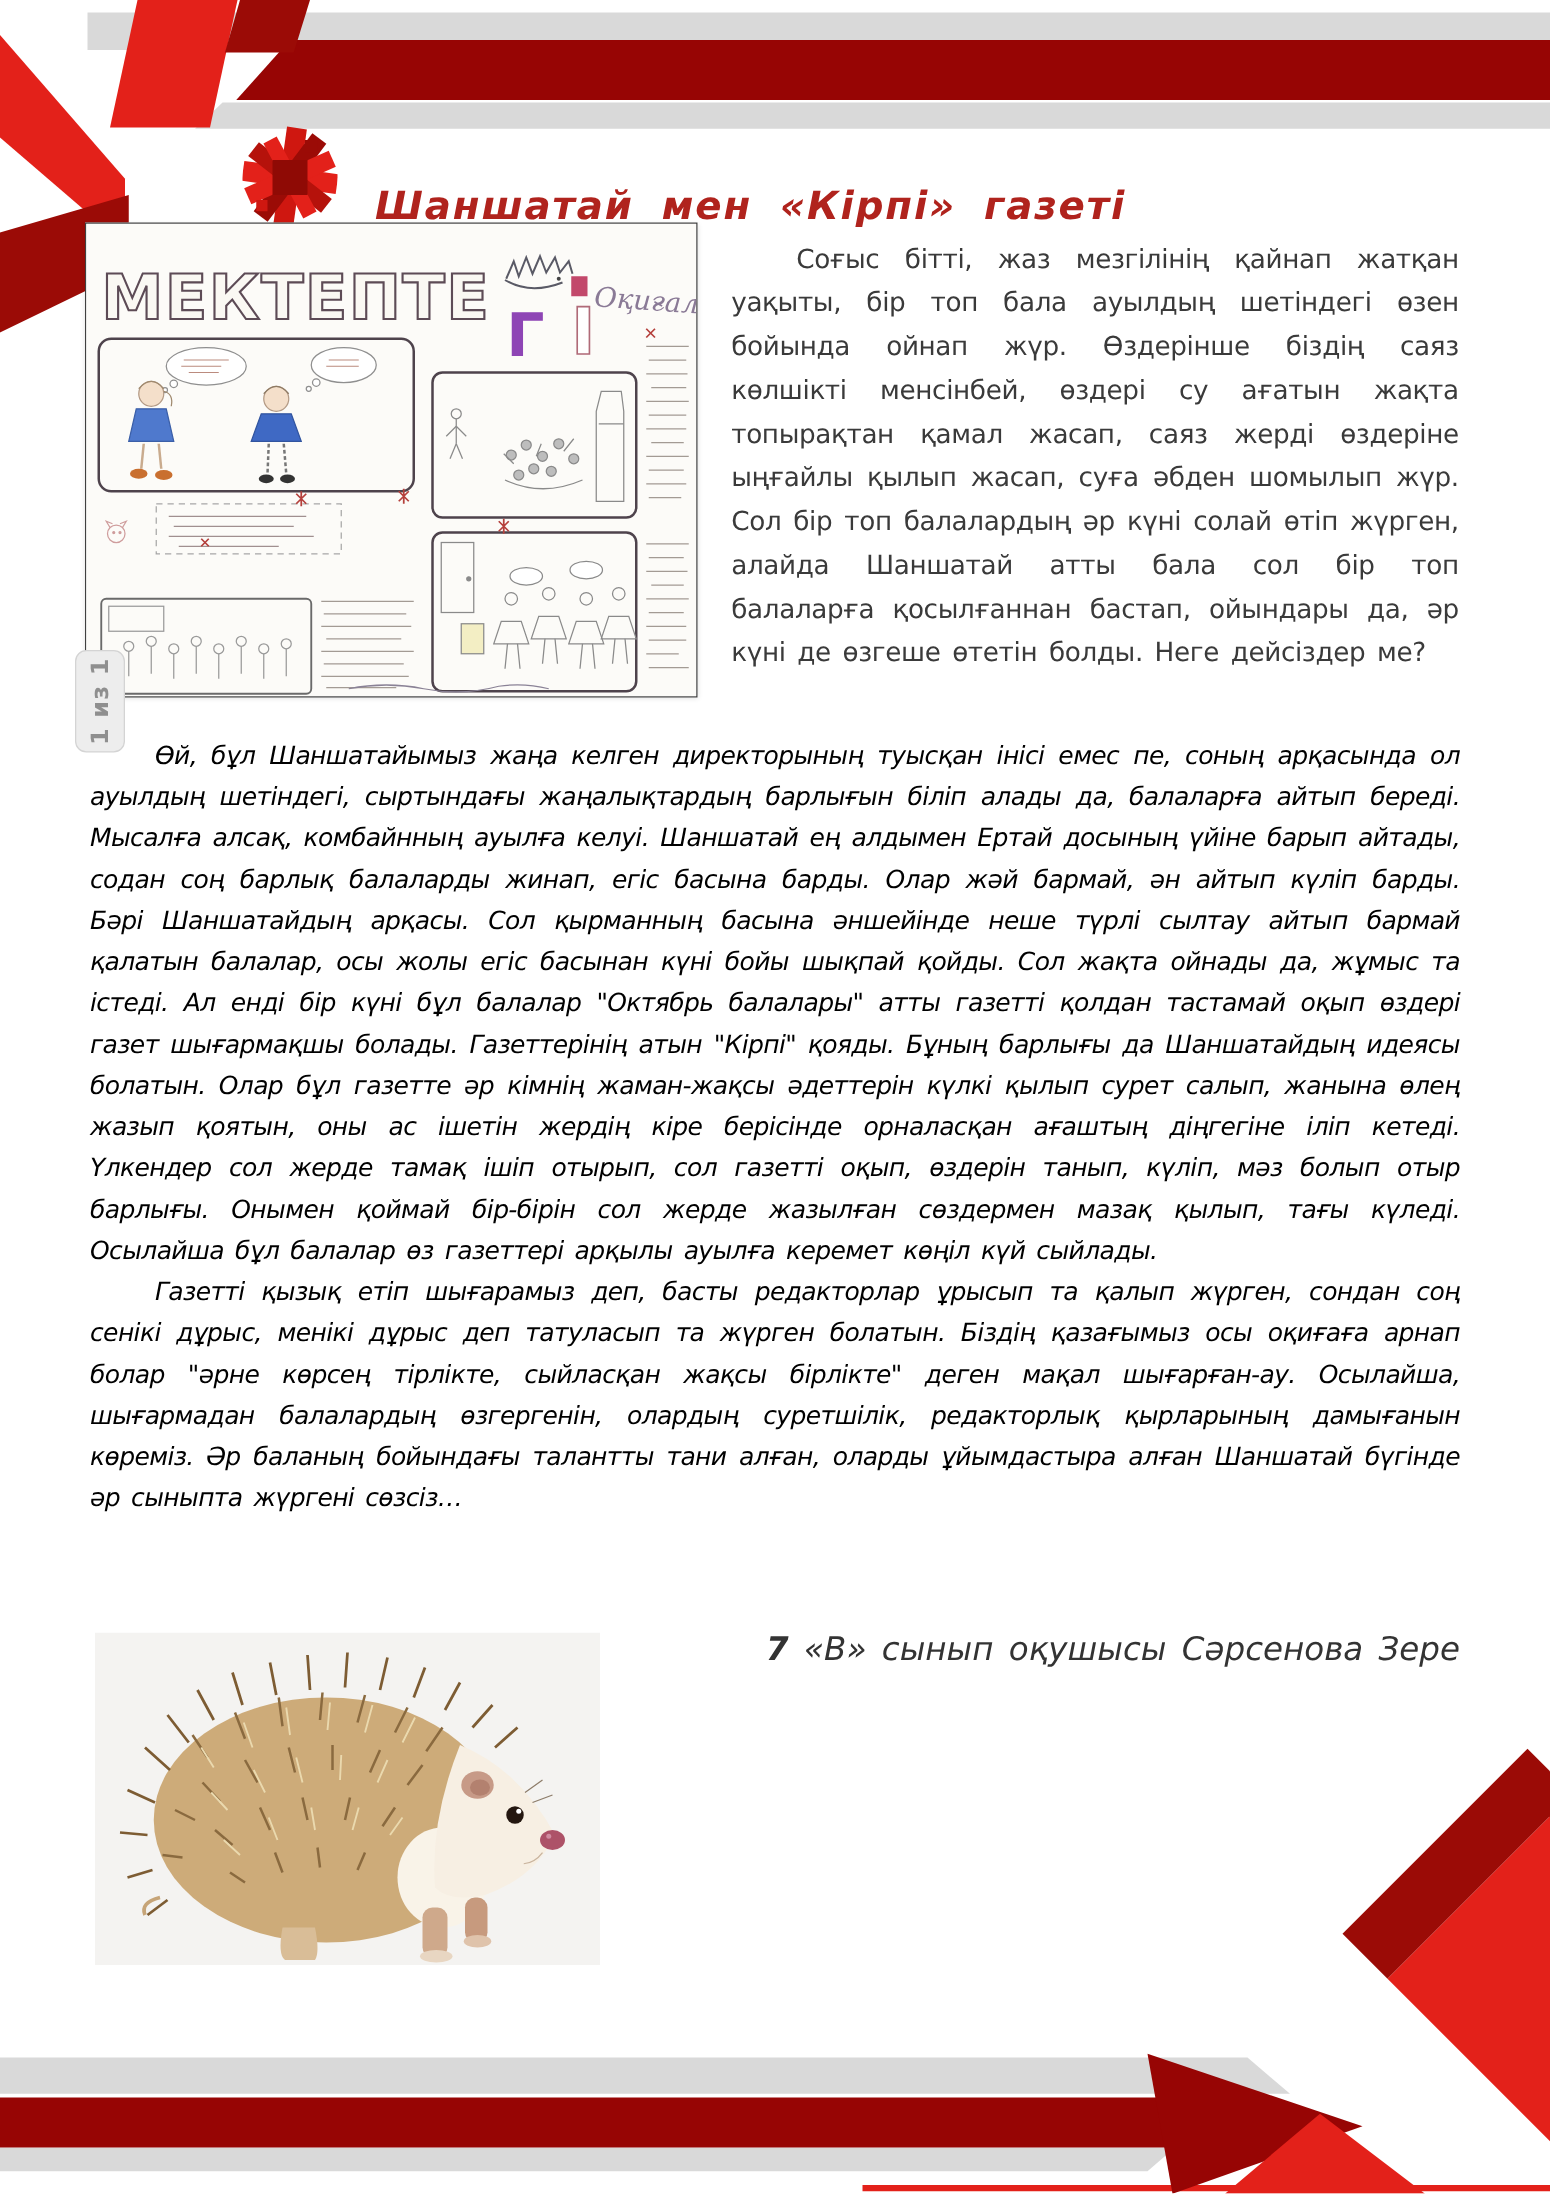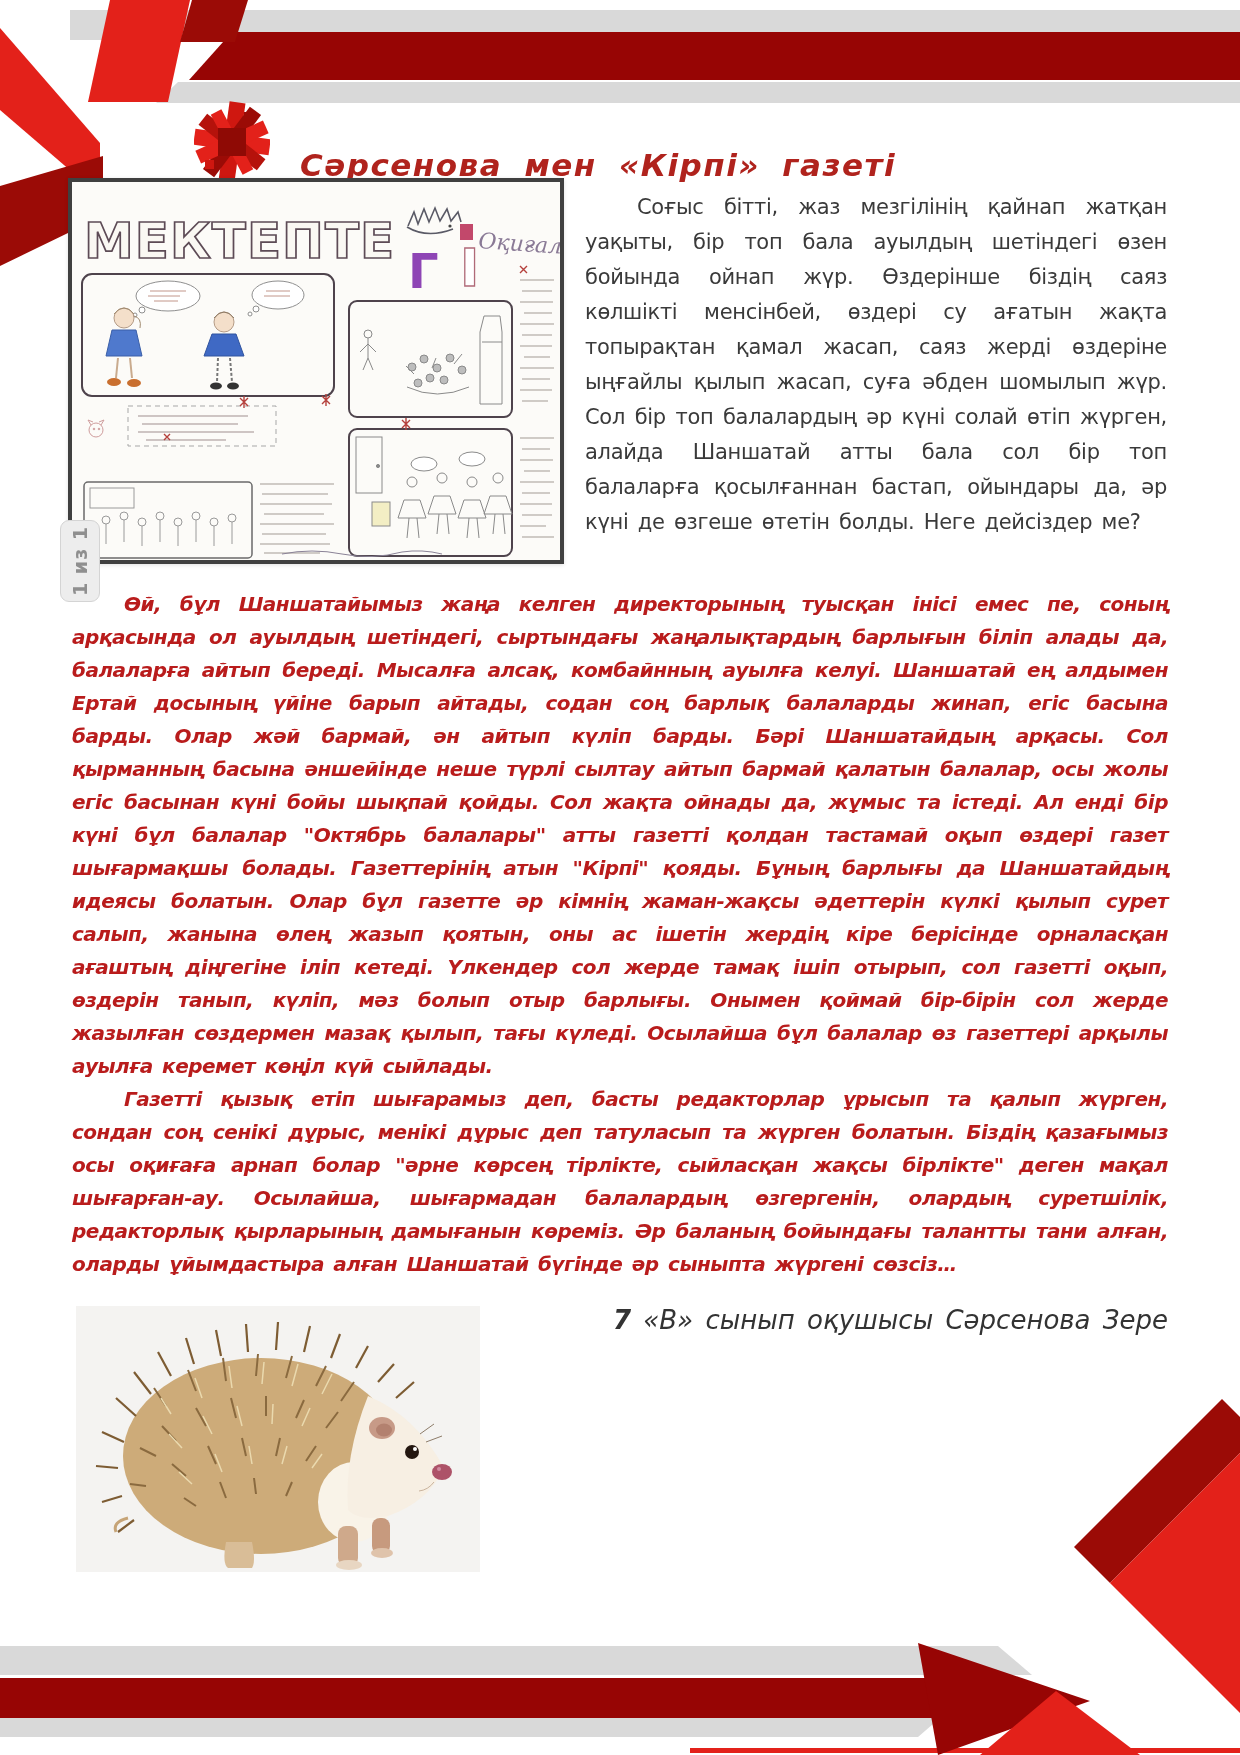--- a/index.html
+++ b/index.html
@@ -7,32 +7,32 @@
         font-family:"DejaVu Sans","Liberation Sans",sans-serif;}
   svg{display:block;}
   .decor{position:absolute;left:0;pointer-events:none;}
   .decor-top{top:0;}
   .decor-bottom{top:1385px;}
   .header-star{position:absolute;left:194px;top:100px;width:76px;height:84px;}
   .page-title{position:absolute;left:300px;top:126px;width:760px;
               font-size:31px;font-weight:bold;font-style:italic;color:#b0231d;
               letter-spacing:1.5px;word-spacing:10px;white-space:nowrap;}
   .figure{position:absolute;left:68px;top:178px;width:488px;height:378px;background:#fff;
-          border:4px solid #404040;box-shadow:0 1px 4px rgba(0,0,0,.12);}
+          border:1px solid #404040;box-shadow:0 1px 4px rgba(0,0,0,.12);}
   .viewer-badge{position:absolute;left:60px;top:520px;width:38px;height:80px;background:#ededed;
                 border:1px solid #d4d4d4;border-radius:9px;display:flex;align-items:center;justify-content:center;}
   .viewer-badge span{transform:rotate(-90deg);white-space:nowrap;color:#8f8f8f;font-weight:bold;
                      font-size:19px;letter-spacing:1px;}
   .intro{position:absolute;left:585px;top:190px;width:582px;
          font-size:21px;line-height:35px;color:#3a3a3a;text-align:justify;
          letter-spacing:-0.3px;word-spacing:3px;}
   .intro p{margin:0;text-indent:52px;}
   .body-text{position:absolute;left:72px;top:588px;width:1096px;
-             font-size:20px;line-height:33px;font-style:italic;color:#b91c1c;text-align:justify;
-             letter-spacing:-0.5px;word-spacing:3px;font-weight:bold;}
+             font-size:20px;line-height:33px;font-style:italic;color:#000000;text-align:justify;
+             letter-spacing:-0.5px;word-spacing:3px;}
   .body-text p{margin:0;text-indent:52px;}
   .byline{position:absolute;left:72px;top:1305px;width:1096px;text-align:right;
           font-size:26px;font-style:italic;color:#333;letter-spacing:0;word-spacing:4px;}
   .byline .byline-num{font-weight:bold;}
   .hedgehog{position:absolute;left:76px;top:1306px;width:404px;height:266px;}
 </style>
 </head>
 <body>
 
 <div class="page">
@@ -64,21 +64,21 @@
       <rect x="-8" y="-38" width="16" height="76" fill="#e3211a" transform="rotate(98)"></rect>
       <rect x="-7" y="-39" width="14" height="78" fill="#9b0b06" transform="rotate(37)"></rect>
       <rect x="-7" y="-37" width="14" height="74" fill="#e3211a" transform="rotate(66)"></rect>
       <rect x="-7" y="-37" width="14" height="74" fill="#b5120b" transform="rotate(128)"></rect>
       <rect x="-6" y="-34" width="12" height="68" fill="#e3211a" transform="rotate(152)"></rect>
       <rect x="-14" y="-14" width="28" height="28" fill="#8f0a05"></rect>
       <rect x="12" y="-30" width="10" height="10" fill="#9b0b06"></rect>
       <rect x="-27" y="18" width="9" height="9" fill="#cf1710"></rect>
     </g>
   </svg>
-  <h1 class="page-title">Сәрсенова мен «Кірпі» газеті</h1>
+  <h1 class="page-title">Шаншатай мен «Кірпі» газеті</h1>
 
   <div class="figure">
     <svg width="488" height="378" viewBox="0 0 488 378">
       <rect width="488" height="378" fill="#fcfbf8"></rect>
 
       <text x="12" y="76" font-size="50" font-weight="bold" letter-spacing="1" fill="#faf8f3" stroke="#5d4b56" stroke-width="1.7">МЕКТЕПТЕ</text>
 
       <g stroke="#5a5a66" stroke-width="1.6" fill="none">
         <path d="M336,44 l6,-14 l4,12 l6,-15 l5,13 l6,-14 l5,13 l7,-12 l4,12 l7,-9 l3,10"></path>
         <path d="M335,45 q20,12 46,2"></path>

